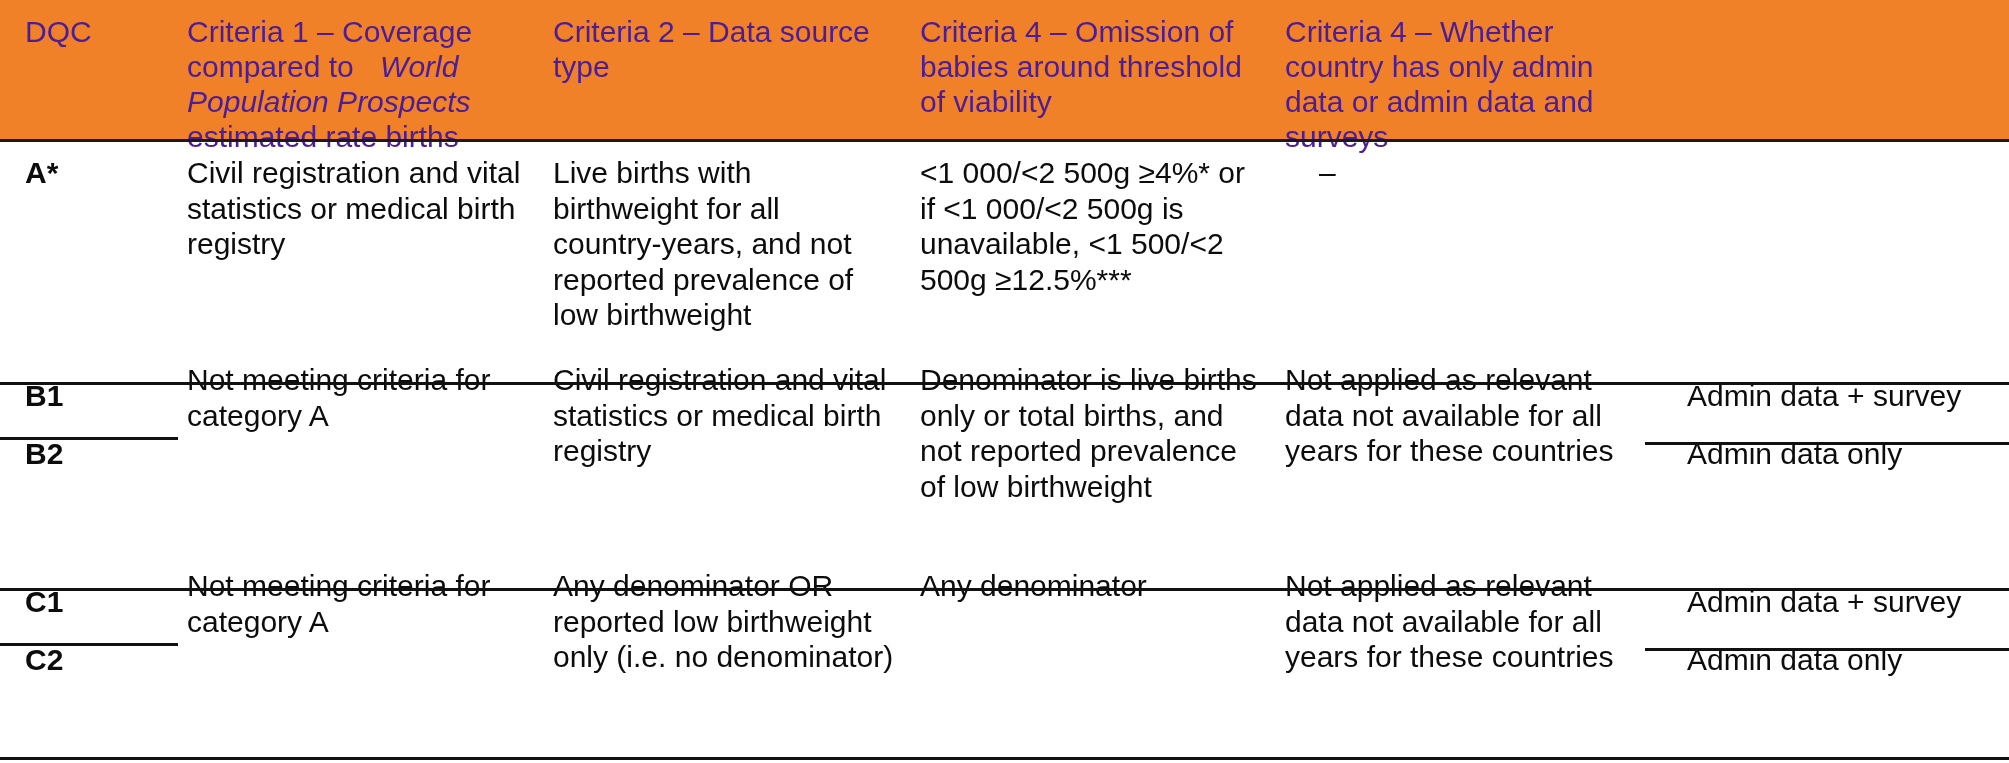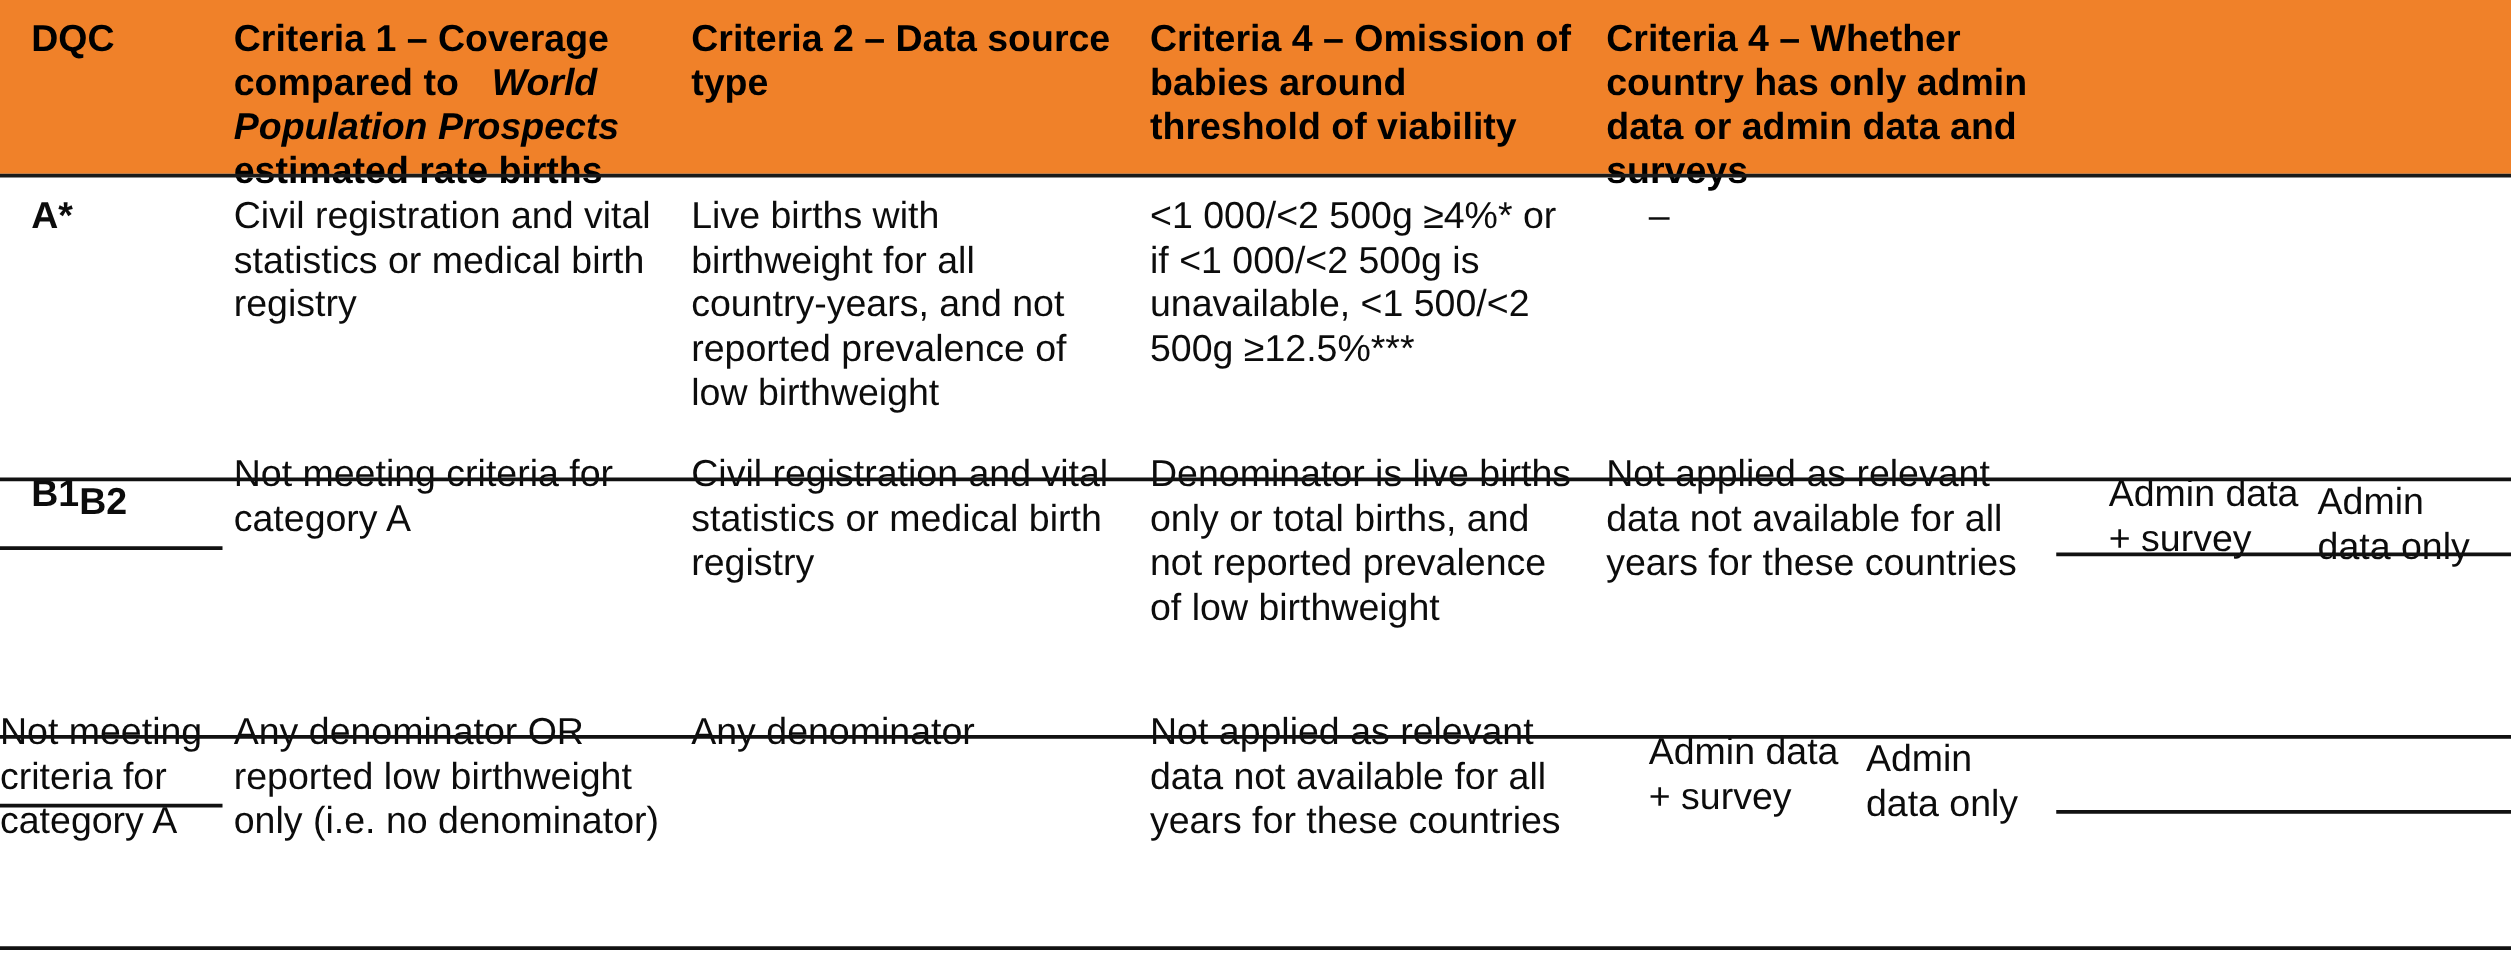--- a/index.html
+++ b/index.html
@@ -22,22 +22,22 @@
     width:2009px;
   }
 
   
   .thead {
     background:var(--accent,#F08129);
     height:139px;
     align-items:start;
   }
   .th {
-    color:#000000;
-    font-weight:bold;
+    color:#4c1d95;
+    font-weight:normal;
     font-size:30px;
     line-height:35px;
     padding:14px 22px 0 0;
   }
   .th.first { padding-left:25px; }
   .th .ital { font-style:italic;margin-left:18px; }
 
   
   .tbody-row { position:relative; align-items:start; }
   .td {
@@ -73,21 +73,21 @@
     position:absolute;
     height:3px;
     background:#111111;
   }
   .hr-sub-b-dqc  { left:0;    width:178px; top:437px; }
   .hr-sub-b-c5   { left:1645px; width:364px; top:442px; }
   .hr-sub-c-dqc  { left:0;    width:178px; top:643px; }
   .hr-sub-c-c5   { left:1645px; width:364px; top:648px; }
 
   
-  .stack { display:flex; }
+  .stack { display:flex; flex-direction:column; }
   .stack .sub-top { padding-top:16px; }
   .stack .sub-bot { padding-top:22px; }
 
   .col5 { padding-left:34px; }
   .dash { font-size:30px; }
 </style>
 </head>
 <body>
 
 <div class="table-wrap">
@@ -119,20 +119,24 @@
     <div class="td">Civil registration and vital statistics or medical birth registry</div>
     <div class="td">Denominator is live births only or total births, and not reported prevalence of low birthweight</div>
     <div class="td">Not applied as relevant data not available for all years for these countries</div>
     <div class="td col5 stack">
       <span class="sub-top">Admin data + survey</span>
       <span class="sub-bot">Admin data only</span>
     </div>
   </div>
 
   <div class="row tbody-row row-c">
+    <div class="td dqc stack">
+      <span class="sub-top">C1</span>
+      <span class="sub-bot">C2</span>
+    </div>
     <div class="td">Not meeting criteria for category A</div>
     <div class="td">Any denominator OR reported low birthweight only (i.e. no denominator)</div>
     <div class="td">Any denominator</div>
     <div class="td">Not applied as relevant data not available for all years for these countries</div>
     <div class="td col5 stack">
       <span class="sub-top">Admin data + survey</span>
       <span class="sub-bot">Admin data only</span>
     </div>
   </div>
 

